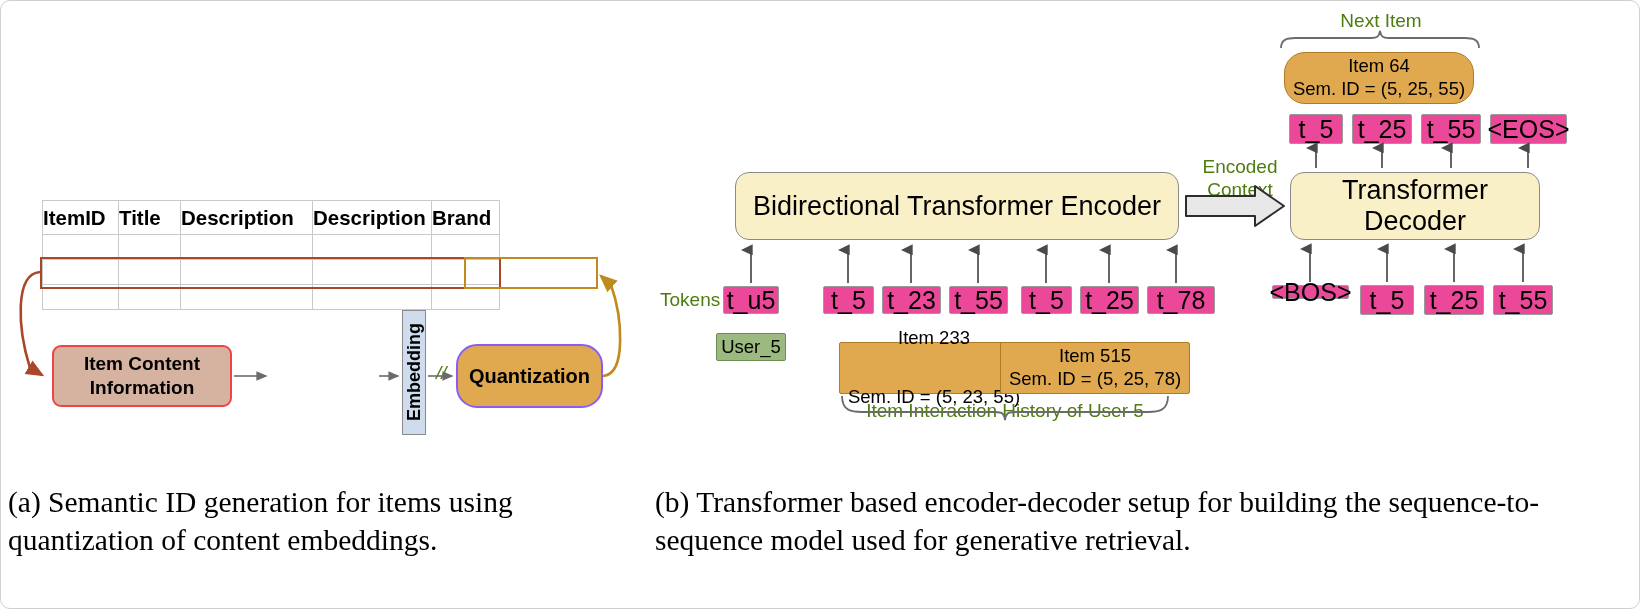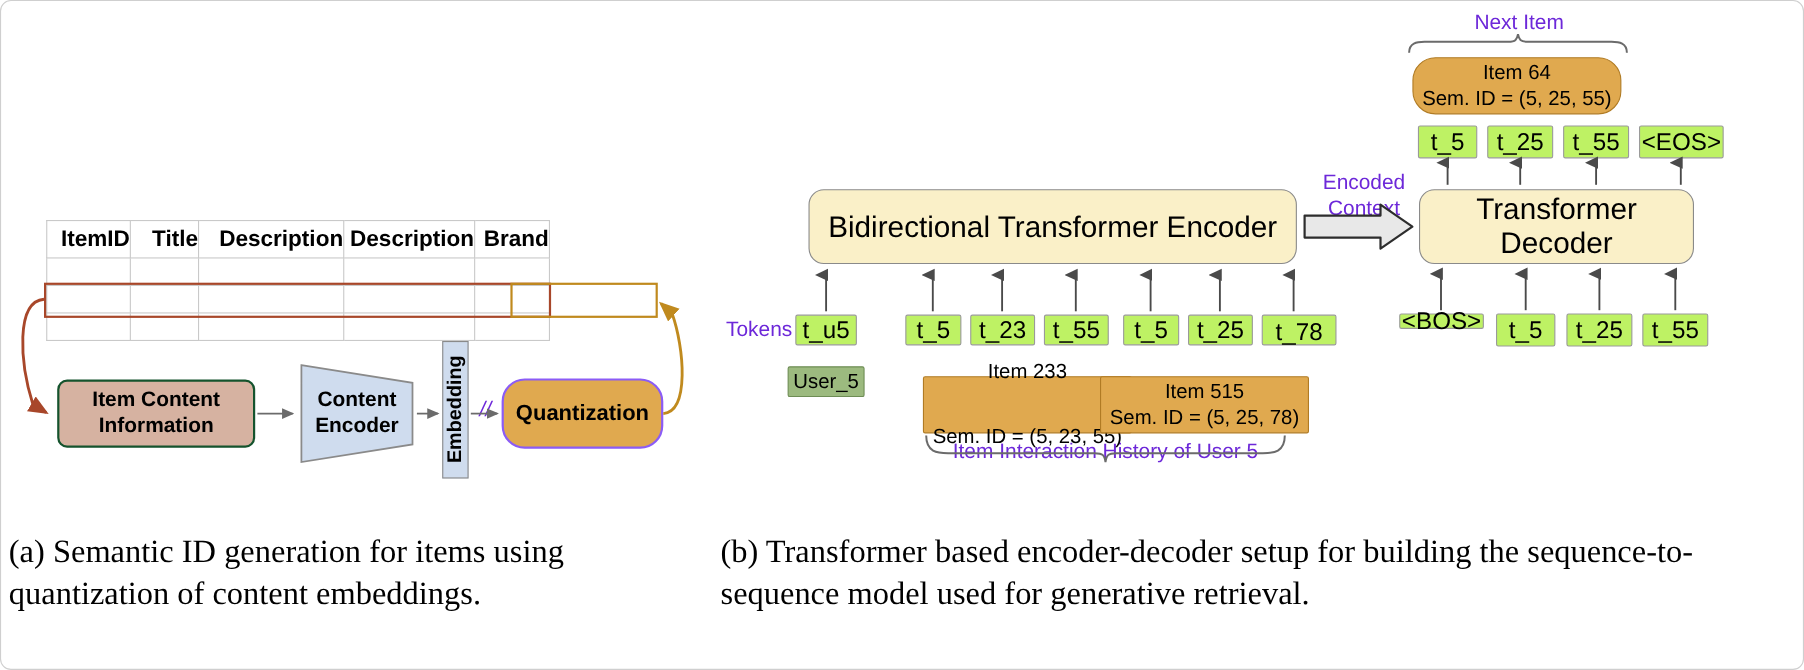--- a/index.html
+++ b/index.html
@@ -4,44 +4,44 @@
 <style>
   html,body{margin:0;padding:0;background:#ffffff;}
   body{width:1640px;height:609px;font-family:"Liberation Sans",sans-serif;position:relative;overflow:hidden;}
   #root{position:relative;width:1640px;height:609px;background:#fff;}
 
   .abs{position:absolute;}
 
   
   .box{position:absolute;box-sizing:border-box;display:flex;align-items:center;justify-content:center;text-align:center;}
 
-  .tok{background:#bef264;border:1.5px solid #9a9a9a;border-radius:2px;
-       font-size:22px;color:#000;font-family:"Liberation Sans",sans-serif;line-height:1;}
+  .tok{background:#ec4899;border:1.5px solid #9a9a9a;border-radius:2px;
+       font-size:25px;color:#000;font-family:"Liberation Sans",sans-serif;line-height:1;}
 
   .item-box{background:#e0a94f;border:1.5px solid #b07b24;border-radius:2px;
             flex-direction:column;font-size:18.5px;color:#000;line-height:1.22;}
   .item-box .l1{font-weight:400;}
   .item-box .l2{font-weight:400;}
 
   .user-box{background:#9cba7f;border:1.5px solid #6e8d55;border-radius:2px;font-size:18.5px;color:#000;}
 
   .bigbox{background:#faf0c8;border:1.6px solid #8a8a8a;border-radius:14px;
           font-size:27px;color:#000;}
 
-  .plain{position:absolute;font-size:19px;color:#6d28d9;line-height:1.2;}
+  .plain{position:absolute;font-size:19px;color:#4d7c0f;line-height:1.2;}
 
   
   .tbl{position:absolute;border-collapse:collapse;}
   .tbl td,.tbl th{border:1px solid #c9c9c9;box-sizing:border-box;padding:0;}
-  .hdr{font-weight:bold;font-size:20.5px;text-align:right;color:#000;
+  .hdr{font-weight:bold;font-size:20.5px;text-align:left;color:#000;
        font-family:"Liberation Sans",sans-serif;}
 
   .pill{position:absolute;box-sizing:border-box;display:flex;align-items:center;
         justify-content:center;text-align:center;}
-  .pill-item{background:#d6b2a1;border:2px solid #14532d;border-radius:9px;
+  .pill-item{background:#d6b2a1;border:2px solid #ef4444;border-radius:9px;
              font-weight:bold;font-size:19px;color:#000;line-height:1.25;flex-direction:column;}
   .pill-quant{background:#e0a94f;border:2px solid #8b5cf6;border-radius:21px;
               font-weight:bold;font-size:20px;color:#000;}
   .embed{background:#cfdcee;border:1.6px solid #8a8a8a;
          font-weight:bold;font-size:18px;color:#000;
          writing-mode:vertical-rl;transform:rotate(180deg);
          display:flex;align-items:center;justify-content:center;}
 
   
   .cap{position:absolute;font-family:"Liberation Serif",serif;font-size:29.5px;
@@ -92,30 +92,20 @@
 
 
   <div class="abs" style="left:40px;top:257px;width:461px;height:32px;border:2.5px solid #a8472a;box-sizing:border-box;"></div>
   <div class="abs" style="left:464px;top:257px;width:134px;height:32px;border:2.5px solid #c08a1e;box-sizing:border-box;"></div>
 
   <div class="pill pill-item" style="left:52px;top:345px;width:180px;height:62px;">
     <span>Item Content</span>
     <span>Information</span>
   </div>
 
-  <div class="abs" style="left:272px;top:330px;width:105px;height:92px;">
-    <svg width="105" height="92" viewBox="0 0 105 92">
-      <polygon points="2,2 103,18 103,74 2,90" fill="#cfdcee" stroke="#8a8a8a" stroke-width="1.6"></polygon>
-    </svg>
-    <div class="abs" style="left:0;top:0;width:105px;height:92px;display:flex;flex-direction:column;
-         align-items:center;justify-content:center;font-weight:bold;font-size:19px;line-height:1.25;">
-      <span>Content</span>
-      <span>Encoder</span>
-    </div>
-  </div>
 
   <div class="pill embed" style="left:402px;top:310px;width:24px;height:125px;">
     <span>Embedding</span>
   </div>
 
   <div class="plain" style="left:436px;top:362px;font-size:19px;font-style:italic;">//</div>
 
   <div class="pill pill-quant" style="left:456px;top:344px;width:147px;height:64px;">
     <span>Quantization</span>
   </div>

